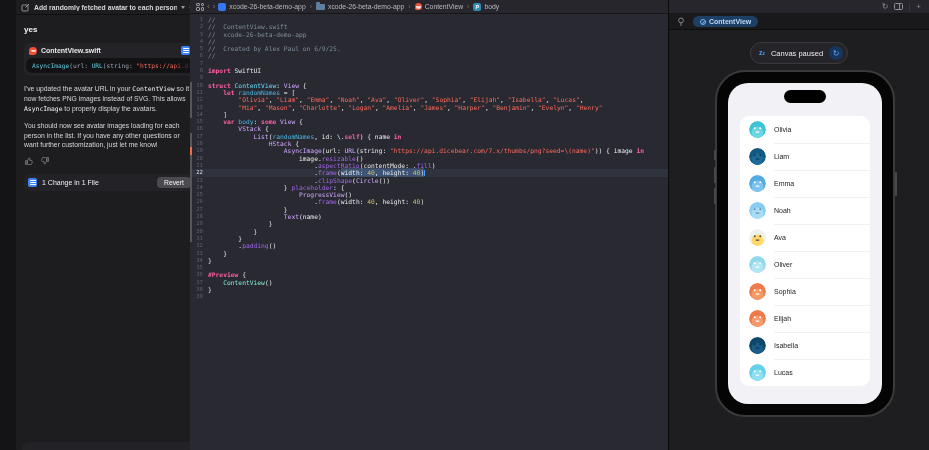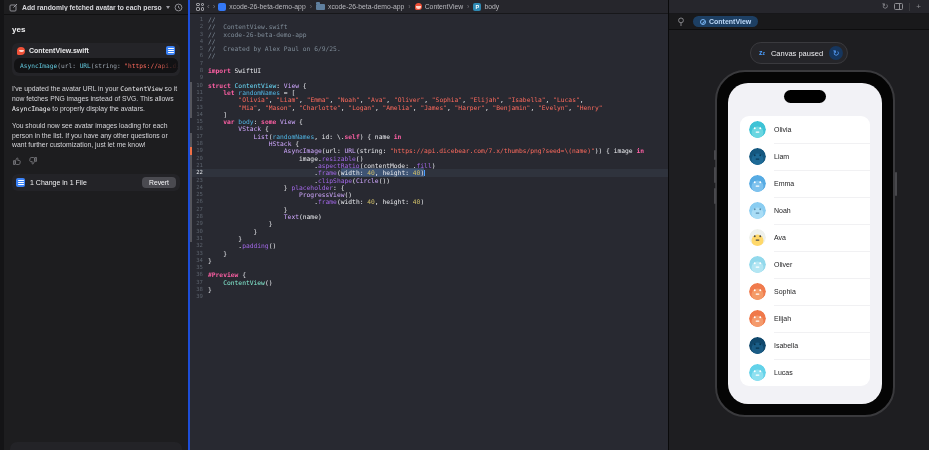--- a/index.html
+++ b/index.html
@@ -1,21 +1,21 @@
 <!DOCTYPE html>
 <html><head>
 <meta charset="utf-8">
 <style>
   * { margin:0; padding:0; box-sizing:border-box; }
   html,body { width:929px; height:450px; overflow:hidden; background:#141416; }
   body { font-family:"Liberation Sans", sans-serif; position:relative; }
   .app { position:absolute; inset:0; }
 
   
-  .chat-panel { position:absolute; left:4px; top:0; width:190px; height:450px; background:#1d1d1f; border-right:6px solid #1d4ed8; }
+  .chat-panel { position:absolute; left:16px; top:0; width:190px; height:450px; background:#1d1d1f; border-right:3px solid #1d4ed8; }
   .chat-header { height:15px; display:flex; align-items:center; gap:4px; padding:0 5px; border-bottom:1px solid #101011; }
   .chat-title { flex:1; font-size:6.8px; font-weight:bold; color:#d8d8dc; white-space:nowrap; overflow:hidden; }
   .chev-down { width:0; height:0; border-left:2.5px solid transparent; border-right:2.5px solid transparent; border-top:3px solid #9a9aa0; }
   .chat-body { padding:6px 8px; }
   .user-msg { font-size:8px; font-weight:bold; color:#f2f2f4; margin:4px 0 9px 0; }
   .file-card { background:#242428; border-radius:6px; overflow:hidden; margin-bottom:8px; }
   .file-row { display:flex; align-items:center; gap:4px; padding:3px 5px; }
   .file-name { flex:1; font-size:7px; font-weight:bold; color:#e8e8ea; }
   .code-pill { background:#121214; border-radius:6px; margin:0 2px 3px 2px; padding:4px 6px; font-family:"DejaVu Sans Mono", monospace; font-size:6.2px; white-space:nowrap; overflow:hidden; position:relative; }
   .code-pill .fade { position:absolute; right:0; top:0; bottom:0; width:22px; background:linear-gradient(to right, rgba(18,18,20,0), #121214); }

